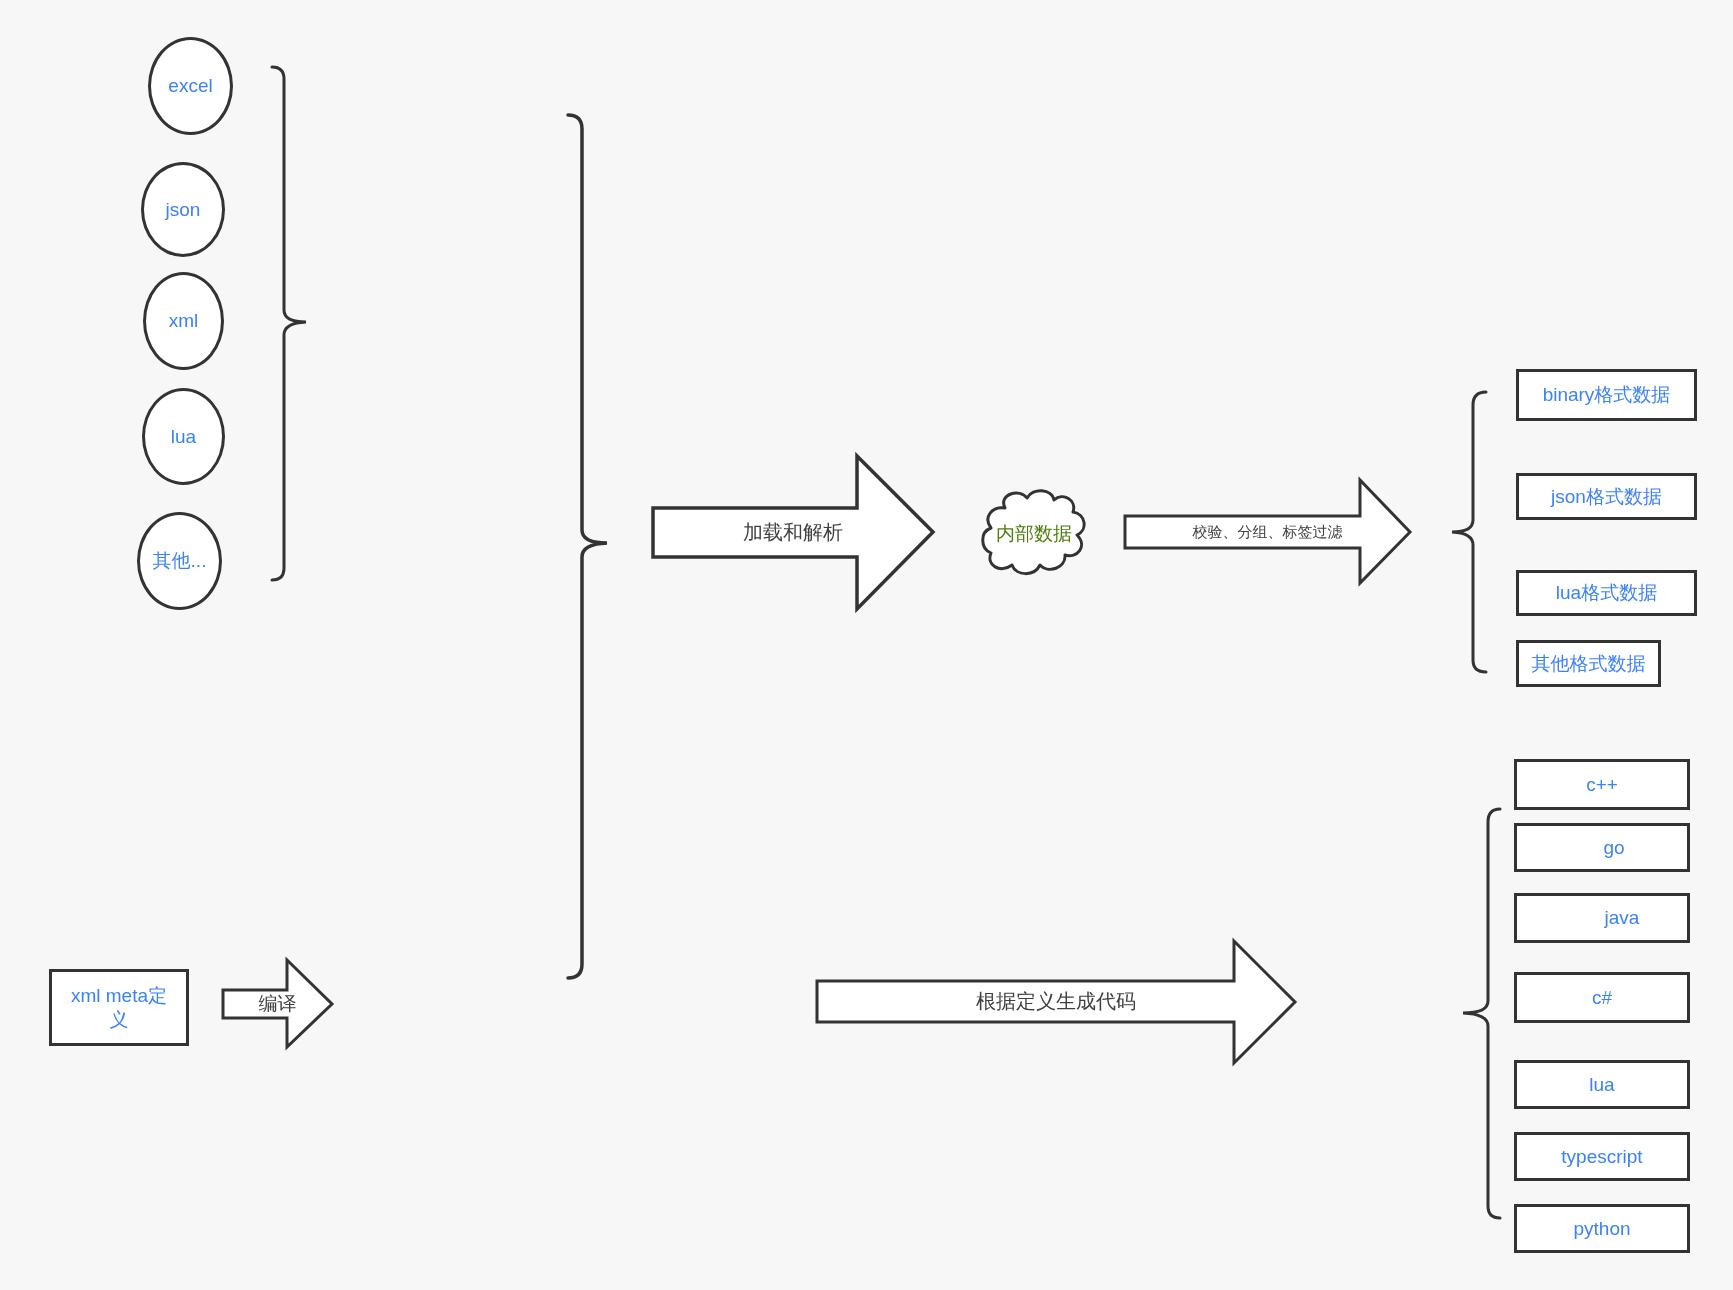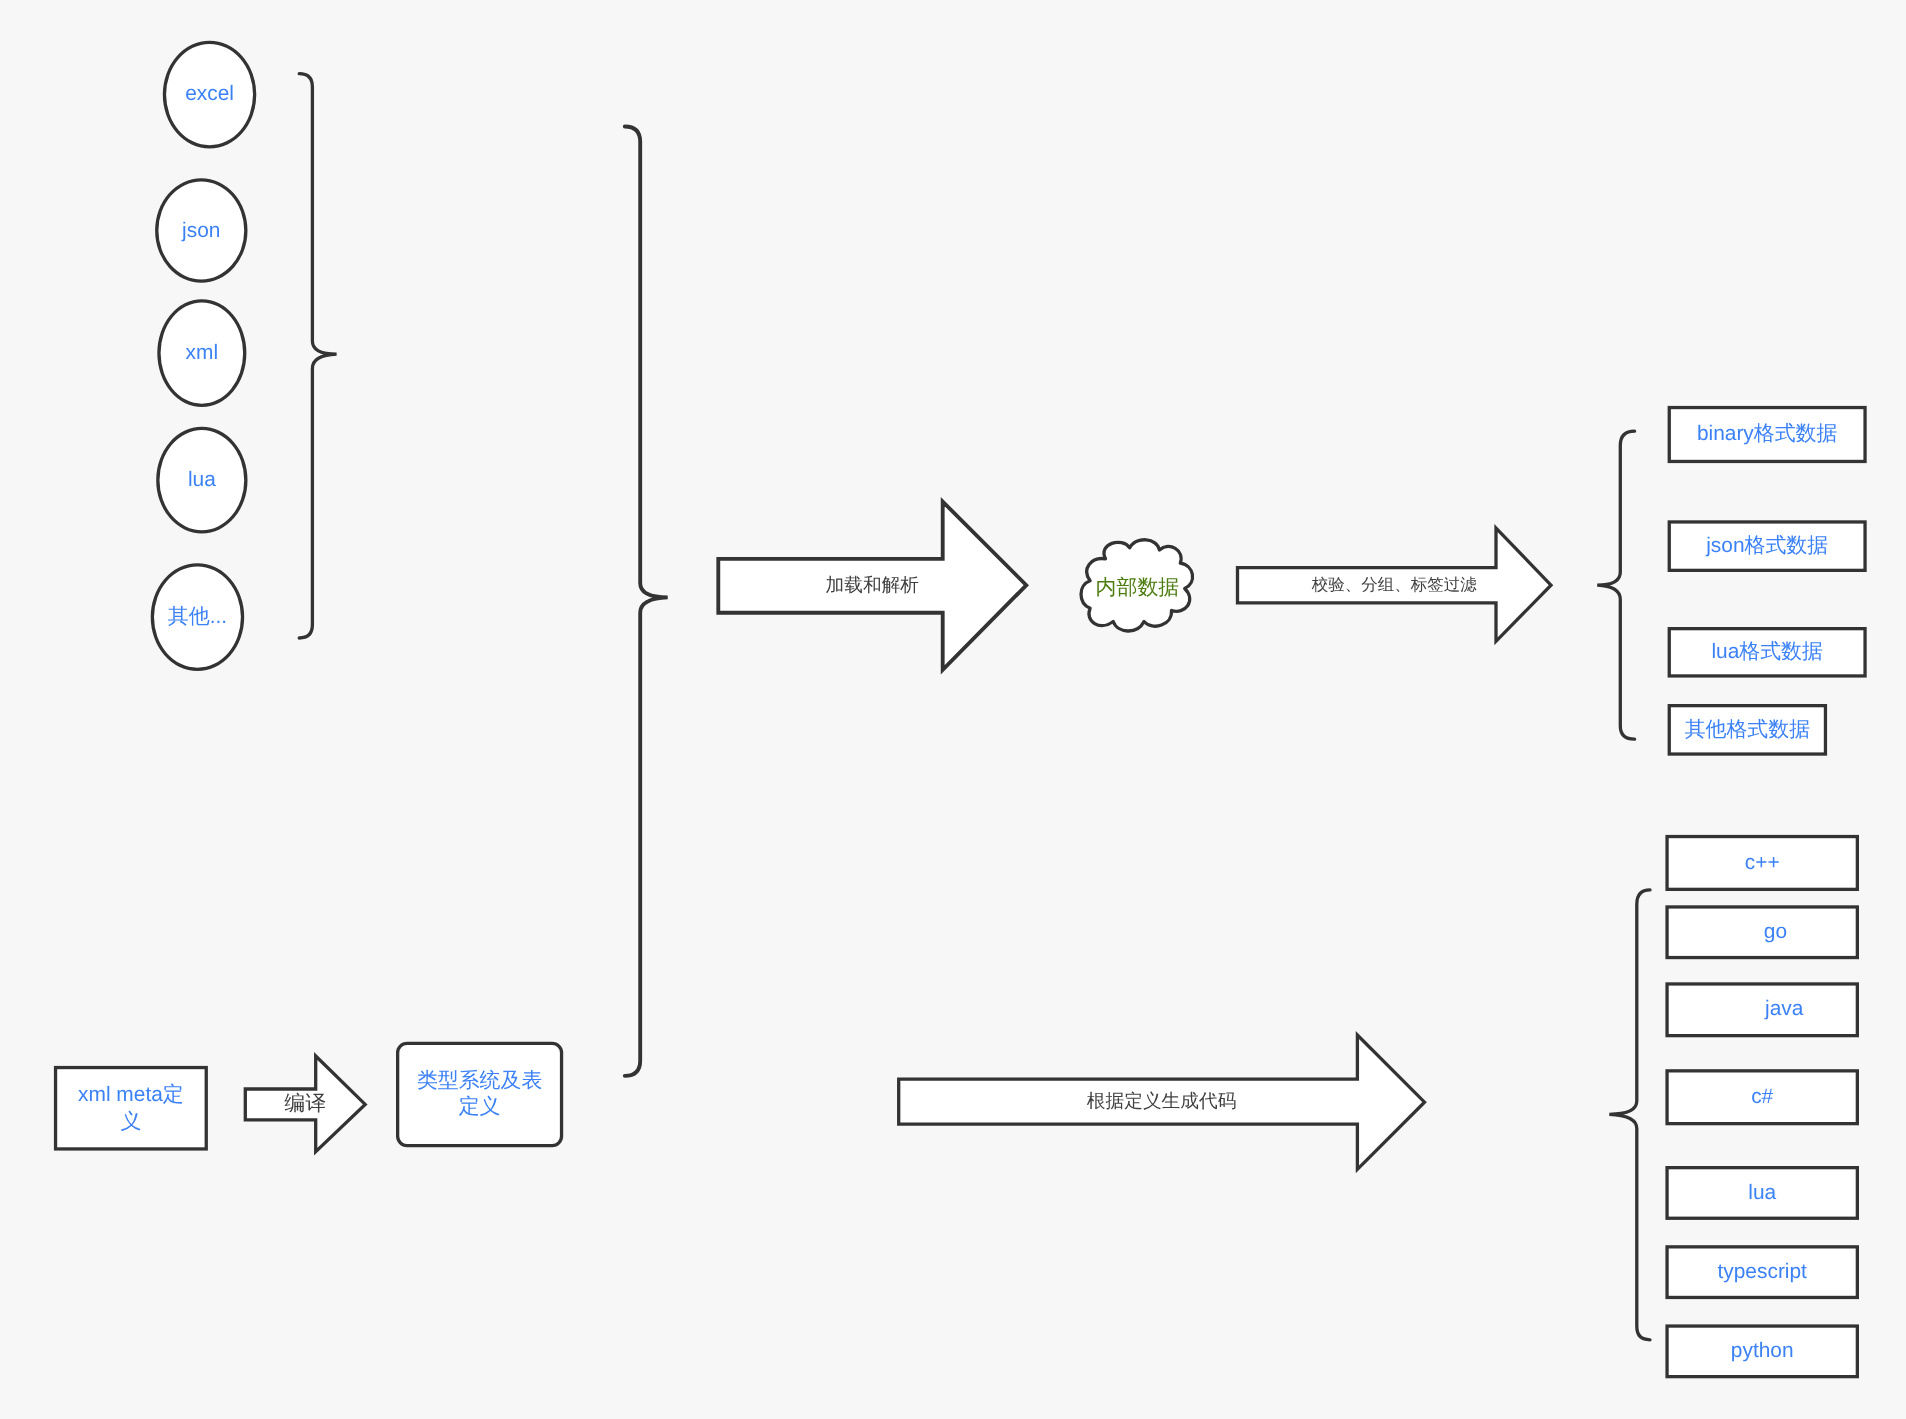--- a/index.html
+++ b/index.html
@@ -31,21 +31,21 @@
     text-align:center;
     font-size:19px;
     color:#3b82f6;
     line-height:1.25;
   }
   .ellipse{border-radius:50%;}
   .rounded{border-radius:10px;}
   .arrow-label{
     position:absolute;
     text-align:center;
-    font-size:17px;
+    font-size:20px;
     color:#3f3f3f;
     height:28px;
     line-height:28px;
   }
   .cloud-label{
     position:absolute;
     text-align:center;
     font-size:19px;
     color:#4d7c0f;
   }
@@ -80,21 +80,20 @@
 
   <div class="node ellipse" style="left:148px;top:37px;width:85px;height:98px;">excel</div>
   <div class="node ellipse" style="left:141px;top:162px;width:84px;height:95px;">json</div>
   <div class="node ellipse" style="left:143px;top:272px;width:81px;height:98px;">xml</div>
   <div class="node ellipse" style="left:142px;top:388px;width:83px;height:97px;">lua</div>
   <div class="node ellipse" style="left:137px;top:512px;width:85px;height:98px;">其他...</div>
 
 
   <div class="node" style="left:37px;top:969px;width:140px;height:77px;padding:0 14px;margin-left:12px;">xml meta定义</div>
   <div class="arrow-label" style="left:223px;top:990px;width:109px;font-size:19px;">编译</div>
-  <div class="node rounded" style="left:360px;top:947px;width:152px;height:96px;padding:0 8px;">类型系统及表定义</div>
 
   <div class="arrow-label" style="left:653px;top:518px;width:280px;">加载和解析</div>
   <div class="arrow-label" style="left:1125px;top:518px;width:285px;font-size:15px;">校验、分组、标签过滤</div>
   <div class="arrow-label" style="left:817px;top:987px;width:478px;">根据定义生成代码</div>
 
   <div class="cloud-label" style="left:978px;top:521px;width:112px;">内部数据</div>
 
   <div class="node" style="left:1516px;top:369px;width:181px;height:52px;">binary格式数据</div>
   <div class="node" style="left:1516px;top:473px;width:181px;height:47px;">json格式数据</div>
   <div class="node" style="left:1516px;top:570px;width:181px;height:46px;">lua格式数据</div>

